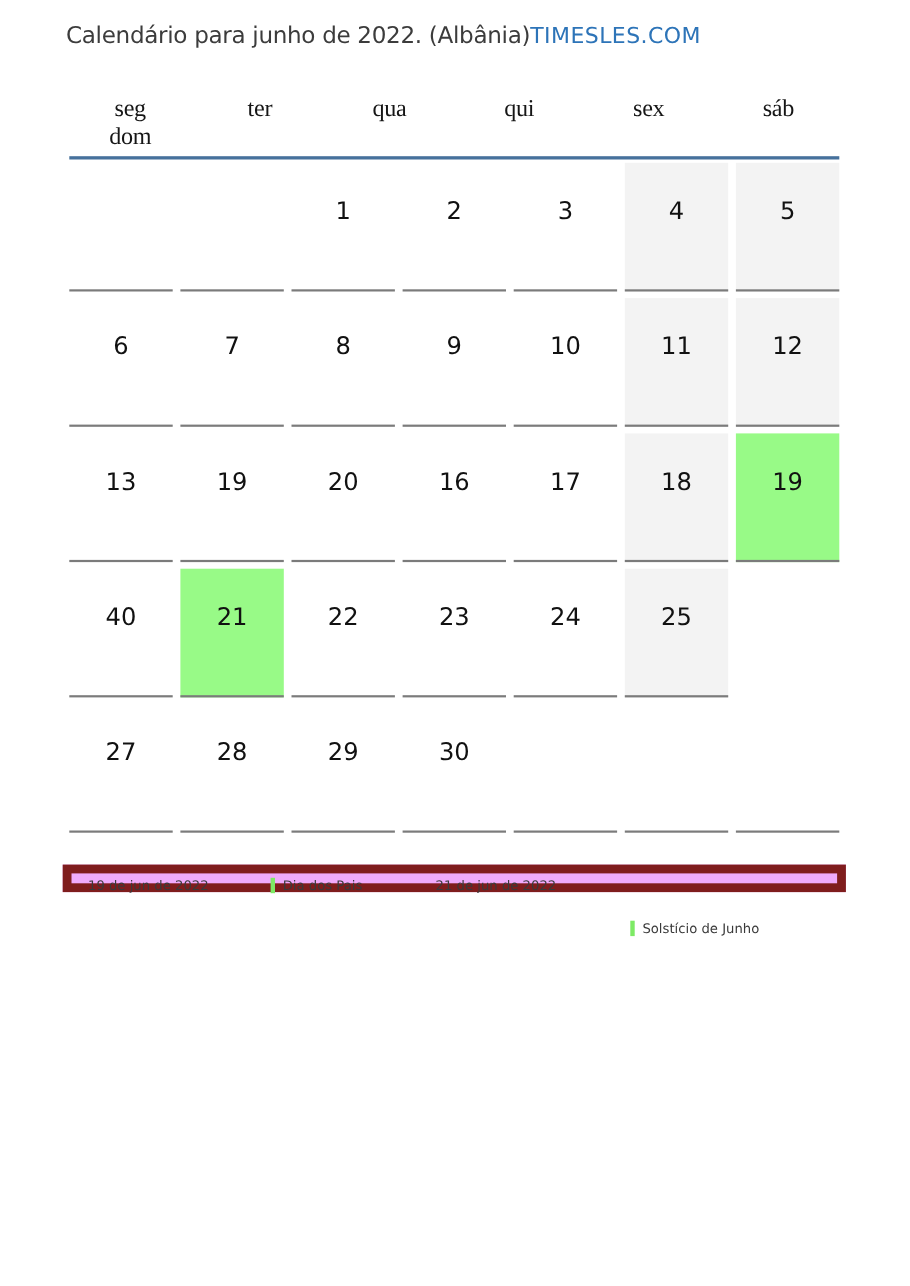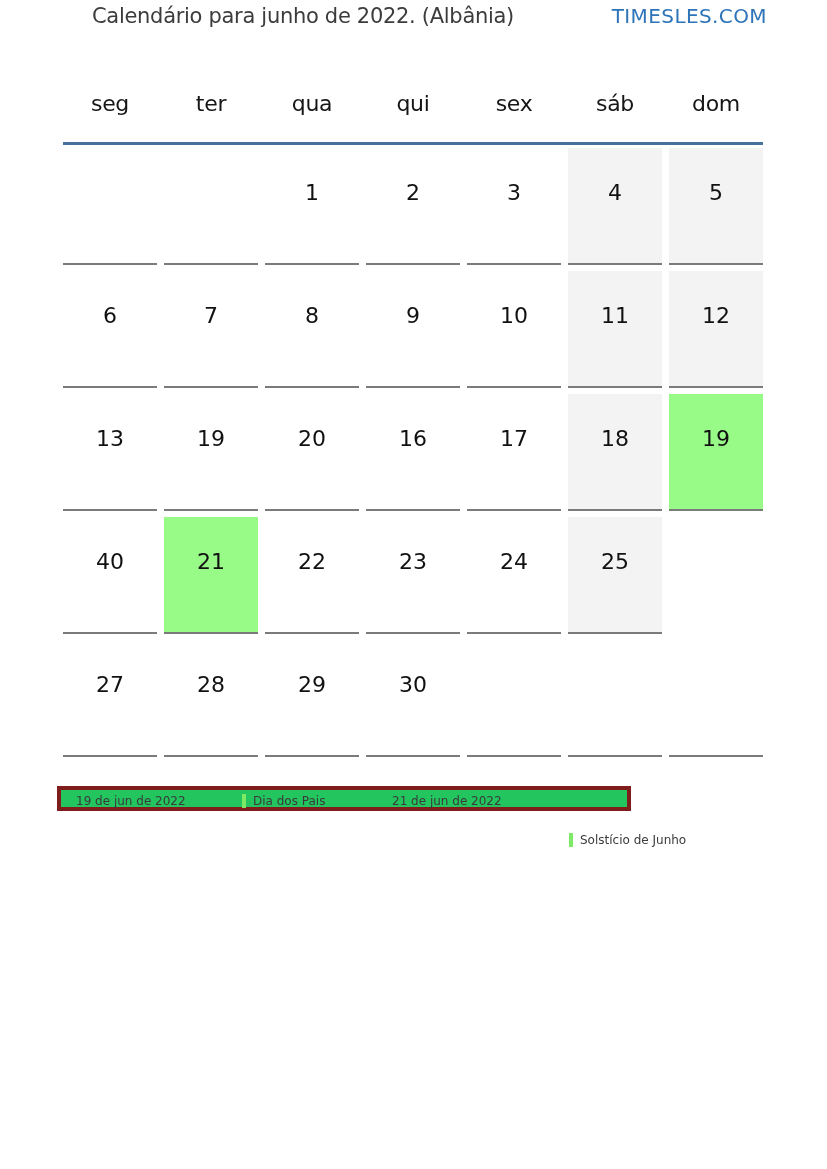--- a/index.html
+++ b/index.html
@@ -16,26 +16,24 @@
     position: absolute;
     inset: 0;
     background: #ffffff;
   }
 
   
   .topbar {
     position: absolute;
     left: 60px;
     right: 60px;
-    top: 2px;
+    top: 18px;
     height: 28px;
     display: flex;
-    justify-content: space-between;
     align-items: center;
-    margin-left: 32px;
   }
   .page-title {
     font-size: 21px;
     font-weight: normal;
     letter-spacing: -0.3px;
     color: var(--title-color, #3c3c3c);
     white-space: nowrap;
   }
   .brand-link {
     font-size: 20px;
@@ -48,24 +46,25 @@
 
   
   .calendar {
     position: absolute;
     left: 63px;
     top: 85px;
     width: 700px;
   }
   .weekday-row {
     display: grid;
-    grid-template-columns: repeat(7, 1fr);
+    grid-template-columns: repeat(6, 1fr);
     column-gap: 7px;
     height: 36px;
     align-items: center;
+    font-family: Liberation Serif, serif;
   }
   .wd {
     text-align: center;
     font-size: 22px;
     letter-spacing: -0.3px;
     color: #161616;
   }
   .header-line {
     height: 3px;
     background: var(--header-line, #46719c);
@@ -90,24 +89,24 @@
     text-align: center;
     font-size: 22px;
     color: #111111;
   }
 
   
   .legend {
     position: absolute;
     left: 57px;
     top: 786px;
-    width: 574px;
+    width: 712px;
     height: 25px;
-    border: 4px solid #7f1d1d;
-    background: #22c55e;
+    border: 8px solid #7f1d1d;
+    background: #f0abfc;
   }
   .legend-part {
     position: absolute;
     top: 0;
     height: 21px;
     display: flex;
     align-items: center;
     font-size: 12px;
     color: var(--legend-text, #3a3a3a);
     white-space: nowrap;

